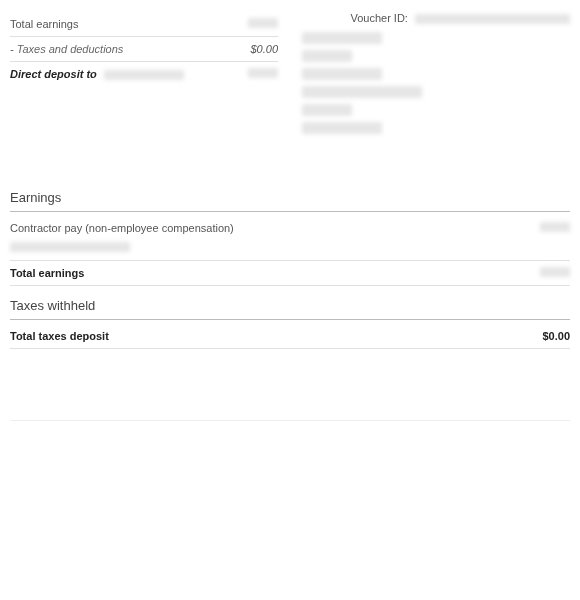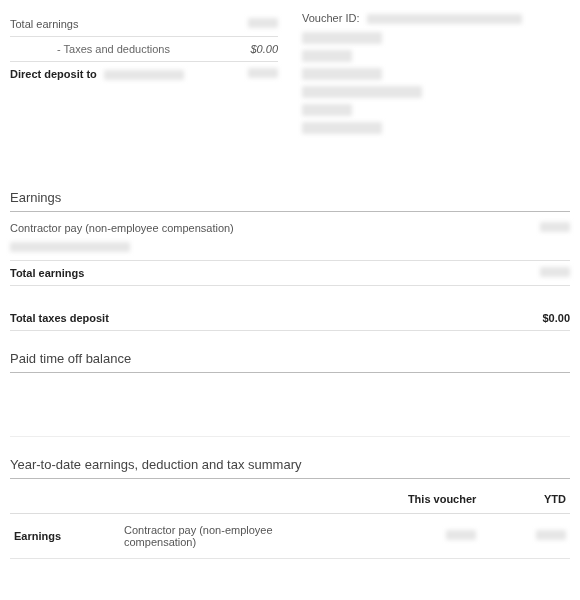--- a/index.html
+++ b/index.html
@@ -18,45 +18,45 @@
   }
   .left-col { flex: 1; }
   .right-col { flex: 1; padding-left: 4px; }
   .row {
     display: flex;
     justify-content: space-between;
     align-items: center;
     padding: 6px 0 6px 0;
     border-bottom: 1px solid #e0e0e0;
   }
-  .row:last-child { border-bottom: none; }
+  .row:last-child { border-bottom: none; font-style: italic; }
   .row .label { color: #555; }
-  .row .label.italic { color: #666; margin-left: 47px; }
+  .row .label.italic { font-style: italic; color: #666; }
   .row .label.bold { font-weight: 600; color: #222; }
   .row .value { color: #555; }
   .row .value.italic { font-style: italic; }
   .blur {
     display: inline-block;
     background: #e6e6e6;
     color: transparent;
     filter: blur(2px);
     border-radius: 1px;
     height: 10px;
   }
   .blur.w30 { width: 30px; }
   .blur.w50 { width: 50px; }
   .blur.w80 { width: 80px; }
   .blur.w120 { width: 120px; }
   .blur.w155 { width: 155px; }
-  .voucher-line { font-size: 11px; color: #555; margin-bottom: 8px; }
+  .voucher-line { font-size: 11px; color: #555; margin-bottom: 8px; text-align: right; }
   .voucher-line .blur { vertical-align: middle; margin-left: 4px; }
   .address-block { margin-top: 6px; }
   .address-block .blur { display:block; margin-bottom: 6px; height: 12px; }
 
-  .section { margin-top: 20px; }
+  .section { margin-top: 12px; }
   .section-title {
     font-size: 13px;
     color: #444;
     padding-bottom: 6px;
     border-bottom: 1px solid #bbb;
     margin-bottom: 4px;
   }
   .line {
     display: flex;
     justify-content: space-between;
@@ -131,44 +131,25 @@
   <div class="subline">
     <span class="blur w120"></span>
   </div>
   <div class="line bold">
     <span>Total earnings</span>
     <span><span class="blur w30"></span></span>
   </div>
 </div>
 
 <div class="section">
+  <div class="section-title">Taxes withheld</div>
   <div class="line bold">
     <span>Total taxes deposit</span>
     <span>$0.00</span>
   </div>
 </div>
 
 <div class="section">
-  <div class="section-title">Paid time off balance</div>
   <div class="pto-gap"></div>
 </div>
 
 <div class="section">
-  <div class="section-title">Year-to-date earnings, deduction and tax summary</div>
-  <table class="ytd-table">
-    <thead>
-      <tr>
-        <th></th>
-        <th></th>
-        <th>This voucher</th>
-        <th>YTD</th>
-      </tr>
-    </thead>
-    <tbody>
-      <tr>
-        <td class="rowhead">Earnings</td>
-        <td class="desc">Contractor pay (non-employee compensation)</td>
-        <td class="num"><span class="blur w30"></span></td>
-        <td class="num"><span class="blur w30"></span></td>
-      </tr>
-    </tbody>
-  </table>
 </div>
 
 </body></html>

